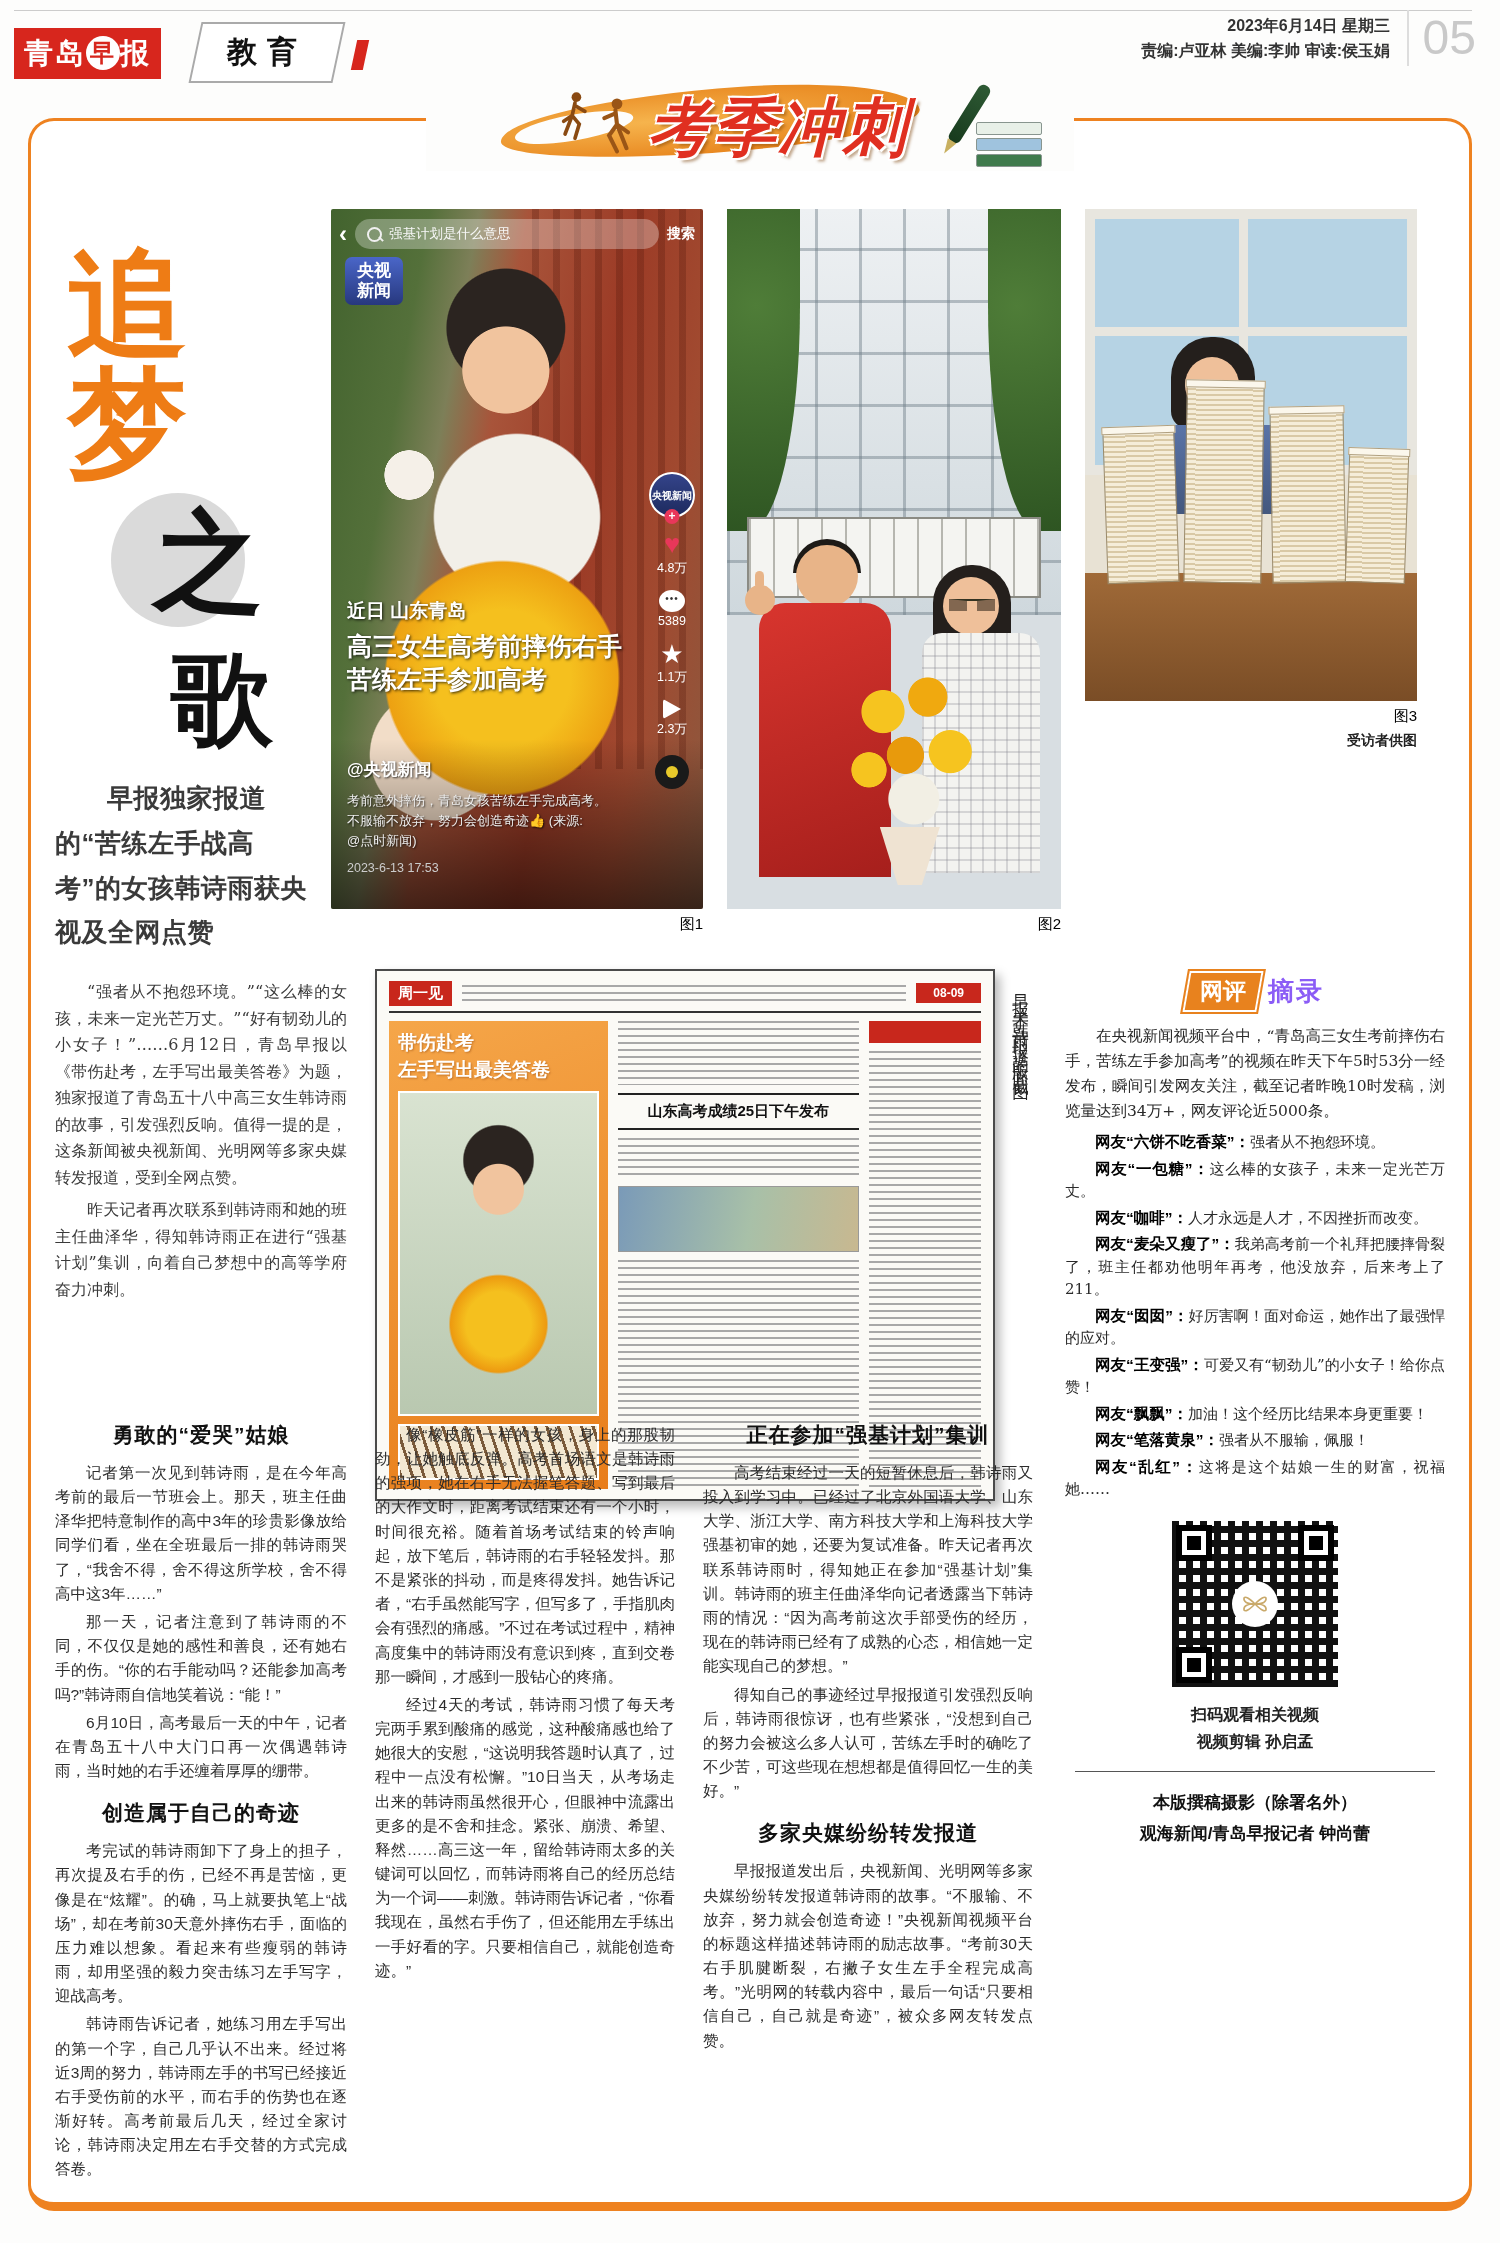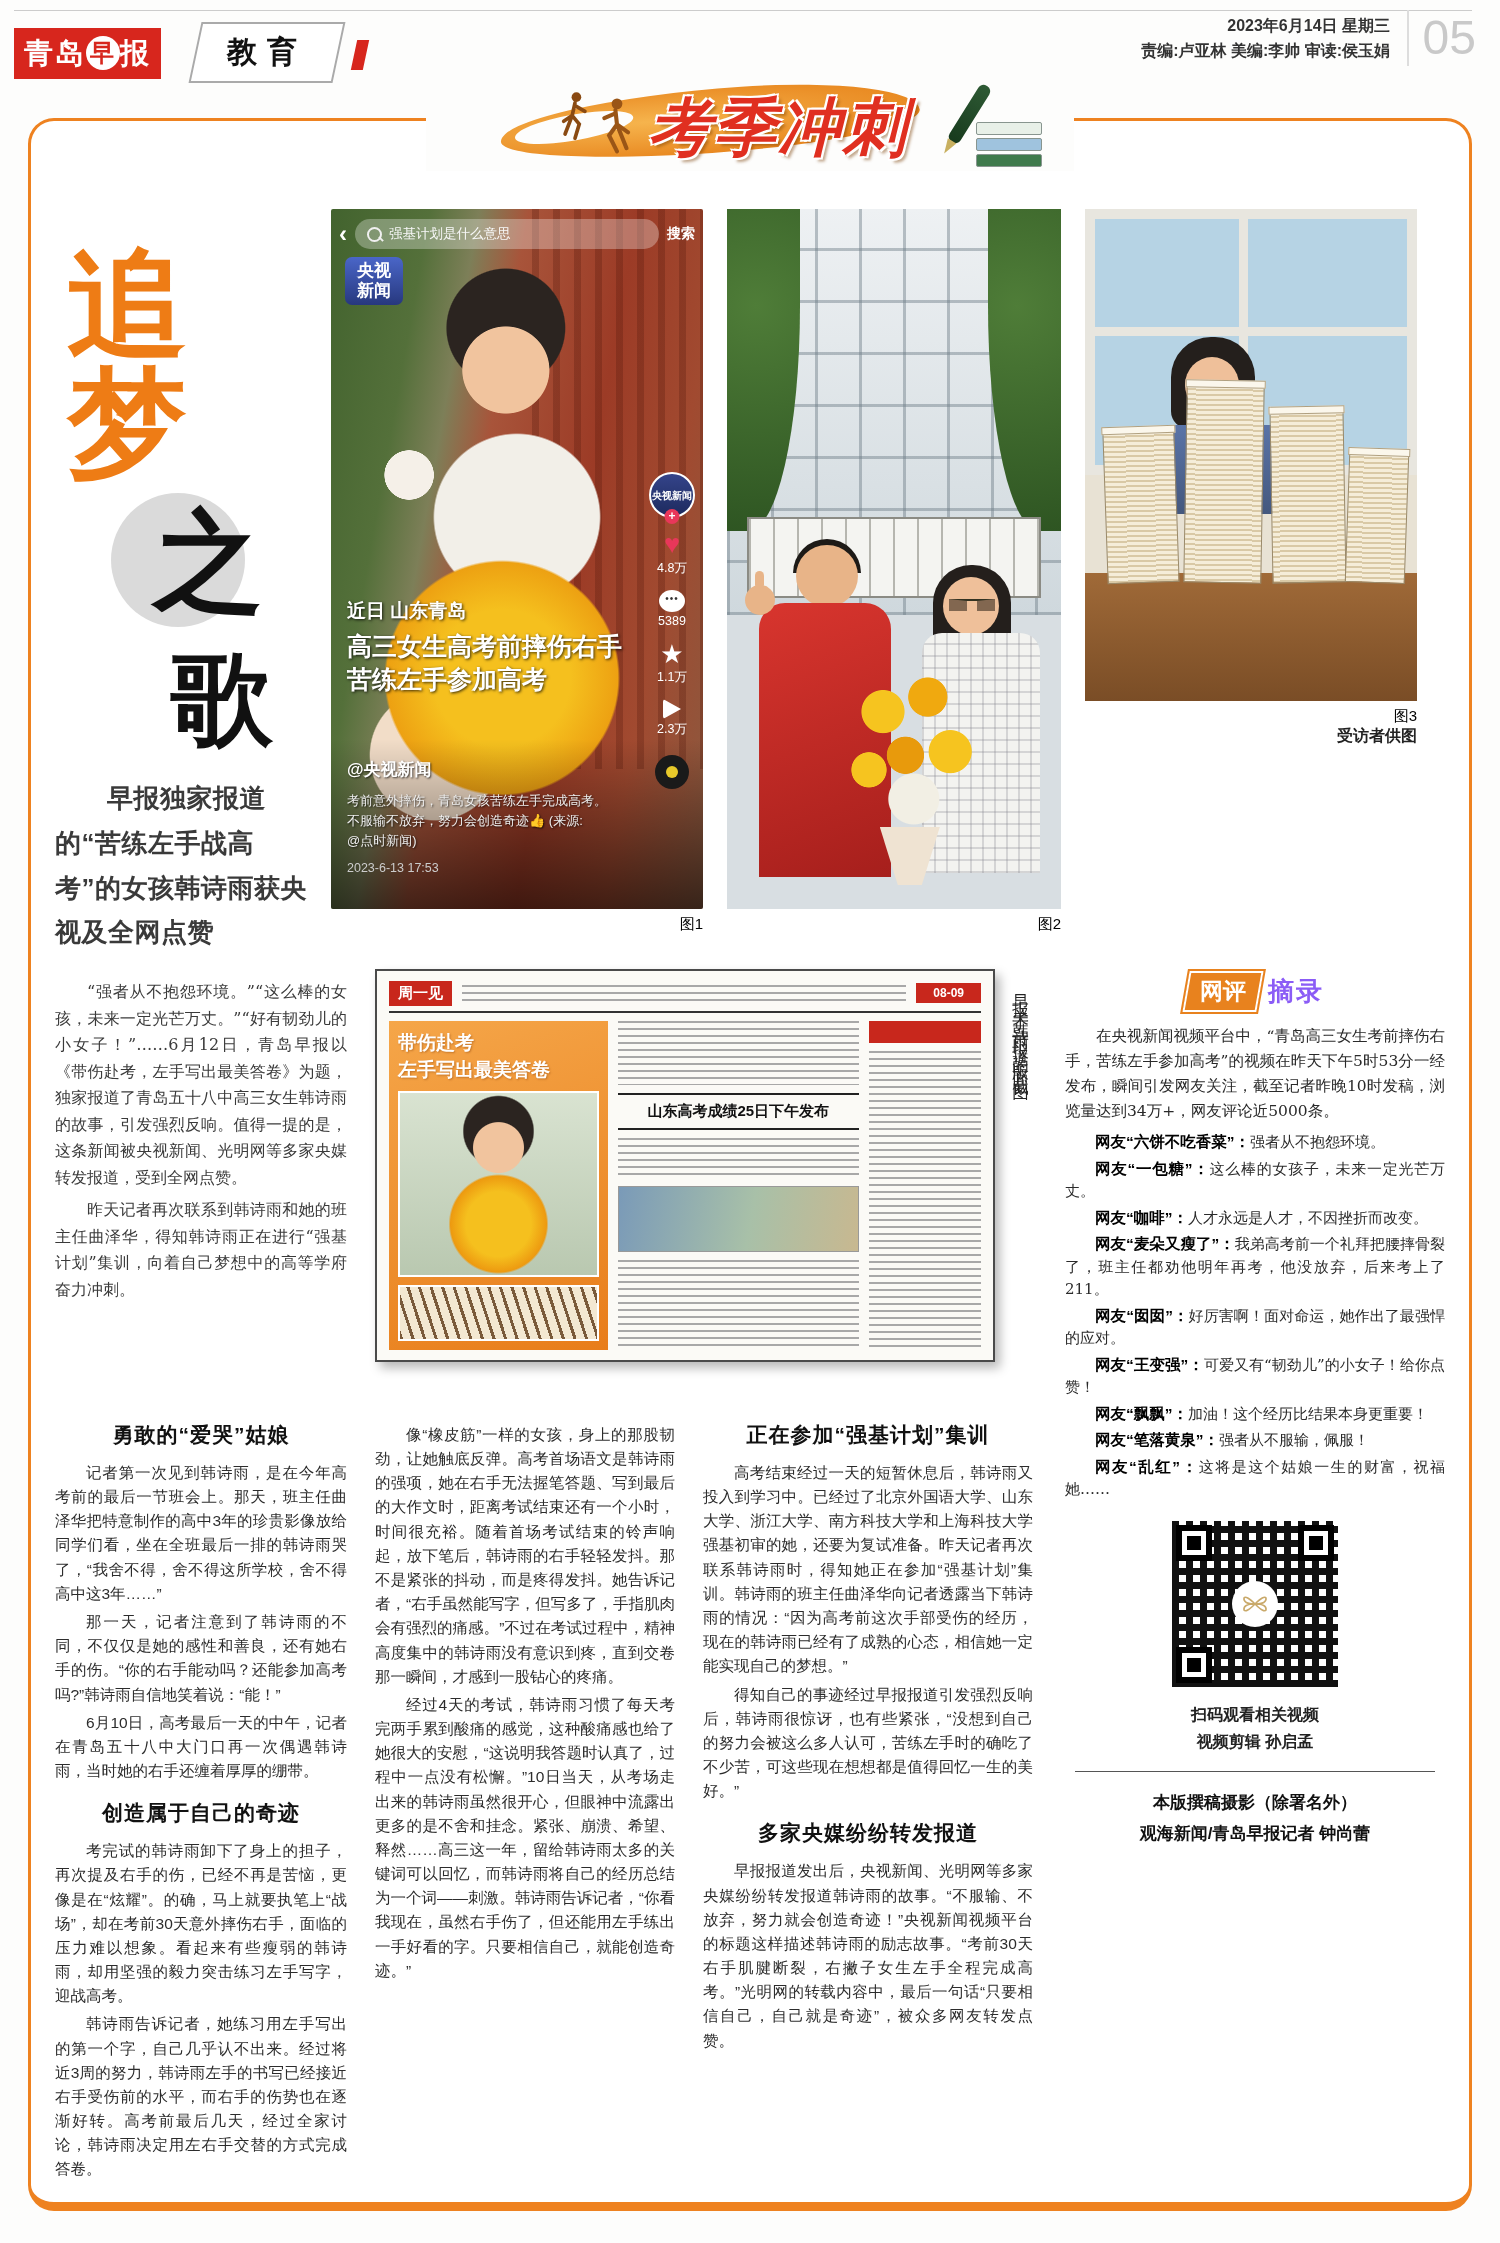--- a/index.html
+++ b/index.html
@@ -167,36 +167,36 @@
   .paper-stack::before{content:"";position:absolute;left:-2px;right:-2px;top:-6px;height:6px;background:#fbf7ec;
         border:1px solid #b0a080;}
   .ps1{left:6%;width:70px;height:150px;transform:rotate(-2deg);}
   .ps2{left:30%;width:76px;height:196px;transform:rotate(1deg);}
   .ps3{left:56%;width:72px;height:170px;transform:rotate(-1deg);}
   .ps4{left:79%;width:58px;height:128px;transform:rotate(2deg);}
   
   .fig-captions{margin-top:16px;font-size:15.5px;line-height:1.85;color:#111;
         font-family:"DejaVu Serif",serif;}
   .fig-captions b{font-family:"Liberation Sans",sans-serif;}
-  .fig-credit{text-align:right;font-weight:800;font-size:16px;}
+  .fig-credit{text-align:right;font-weight:800;font-size:14px;margin-top:6px;}
   
   .article-grid{display:grid;grid-template-columns:292px 300px 330px 1fr;column-gap:28px;
         grid-template-rows:448px auto;margin-top:14px;}
   .bodytext p{margin:0 0 4px;font-size:15.5px;line-height:1.56;text-align:justify;text-indent:2em;color:#2c2c2c;}
   .intro-col{grid-column:1;grid-row:1;padding-top:10px;}
   .intro-col p{font-family:"DejaVu Serif",serif;font-size:16px;line-height:1.66;color:#3a3a3a;
         text-indent:2em;text-align:justify;margin:0 0 6px;}
   .colA{grid-column:1;grid-row:2;}
   .colB{grid-column:2;grid-row:2;}
   .colC{grid-column:3;grid-row:2;}
   .sec-head{font-size:21px;font-weight:800;text-align:center;color:#111;margin:16px 0 12px;letter-spacing:1px;}
   .sec-head.first{margin-top:4px;}
   
   .clip-wrap{grid-column:2/4;grid-row:1;display:flex;}
-  .clipping{flex:1;height:393px;border:2px solid #4a4a4a;background:#fbfaf6;
+  .clipping{flex:1;height:532px;border:2px solid #4a4a4a;background:#fbfaf6;
         box-shadow:5px 6px 10px rgba(0,0,0,.28);padding:10px 12px;display:flex;flex-direction:column;gap:8px;box-sizing:border-box;}
   .clip-head{display:flex;align-items:center;gap:10px;border-bottom:2px solid #333;padding-bottom:5px;}
   .clip-logo{background:#c8271c;color:#fff;font-weight:800;font-size:15px;padding:3px 9px;}
   .clip-headlines{flex:1;height:16px;background:repeating-linear-gradient(180deg,#b0b0b0 0 2px,transparent 2px 6px);}
   .clip-pages{background:#c8271c;color:#fff;font-size:12px;font-weight:700;padding:3px 17px;}
   .clip-body{flex:1;display:grid;grid-template-columns:37% 1fr 19%;gap:10px;min-height:0;}
   .clip-feature{background:linear-gradient(160deg,#f5a649,#e87d1a);padding:9px;display:flex;
         flex-direction:column;gap:8px;min-height:0;}
   .clip-hl{color:#fff;font-weight:800;font-size:19px;line-height:1.4;text-shadow:1px 1px 2px rgba(120,50,0,.4);}
   .clip-photo-girl{flex:1;border:2px solid #fff;background:

